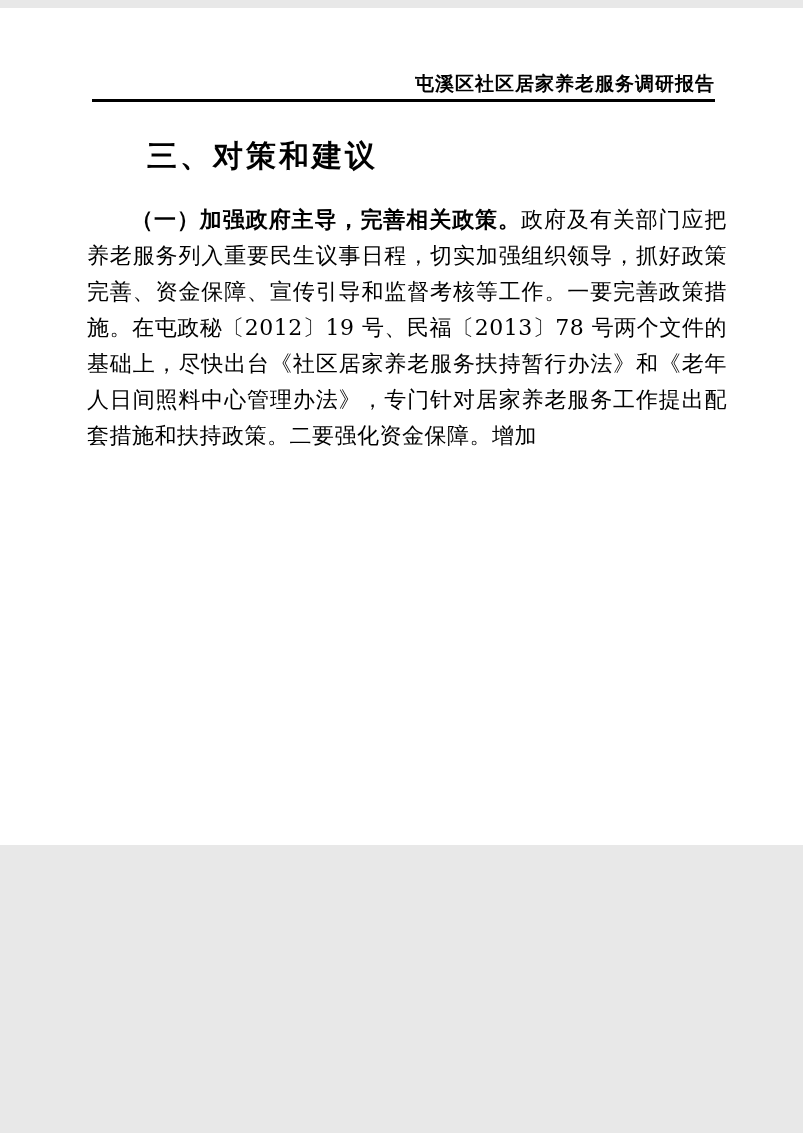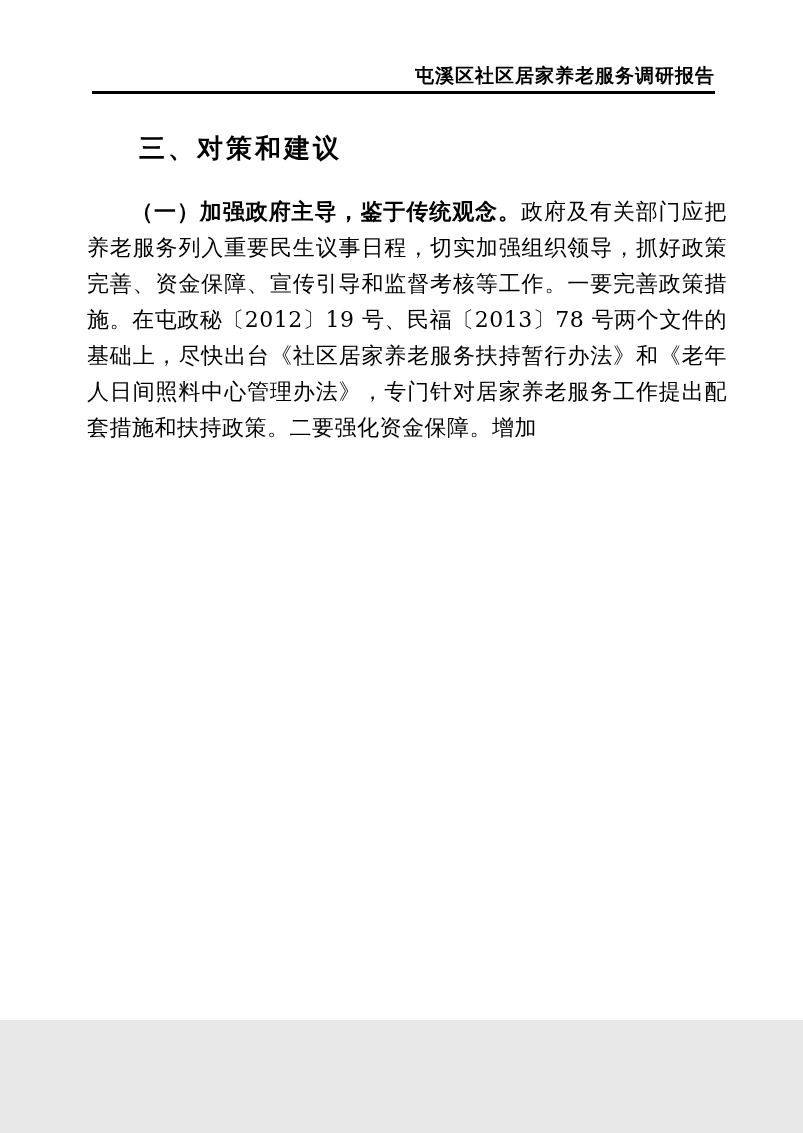--- a/index.html
+++ b/index.html
@@ -3,22 +3,22 @@
 <meta charset="utf-8">
 <style>
   html, body {
     margin: 0;
     padding: 0;
     background: #e8e8e8;
   }
   .page {
     position: relative;
     width: 803px;
-    height: 1020px;
-    margin: 0 auto;
+    height: 837px;
+    margin: 8px auto;
     background: #ffffff;
     color: #000000;
     font-family: "DejaVu Serif", serif;
     overflow: hidden;
   }
   .running-header {
     position: absolute;
     top: 62px;
     left: 92px;
     right: 88px;
@@ -55,21 +55,21 @@
   .doc-body p.indent {
     text-indent: 2em;
   }
   .doc-body b {
     font-family: "DejaVu Sans", sans-serif;
     font-weight: bold;
   }
   .section-heading {
     font-family: "DejaVu Sans", sans-serif;
     font-weight: bold;
-    font-size: 26px;
+    font-size: 30px;
     text-indent: 2em;
     margin: 18px 0 28px 0;
     letter-spacing: 3px;
   }
   .page-number {
     position: absolute;
     top: 1036px;
     right: 86px;
     font-family: "DejaVu Serif", serif;
     font-weight: bold;
@@ -83,18 +83,18 @@
 <div class="page">
 
   <div class="running-header">
     <span>屯溪区社区居家养老服务调研报告</span>
   </div>
 
   <div class="header-rule"></div>
 
   <div class="doc-body">
       <div class="section-heading">三、对策和建议</div>
-      <p class="indent"><b>（一）加强政府主导，鉴于传统观念。</b><span>政府及有关部门应把养老服务列入重要民生议事日程，切实加强组织领导，抓好政策完善、资金保障、宣传引导和监督考核等工作。一要完善政策措施。在屯政秘〔2012〕19 号、民福〔2013〕78 号两个文件的基础上，尽快出台《社区居家养老服务扶持暂行办法》和《老年人日间照料中心管理办法》，专门针对居家养老服务工作提出配套措施和扶持政策。二要强化资金保障。增加</span></p>
+      <p class="indent"><b>（一）加强政府主导，完善相关政策。</b><span>政府及有关部门应把养老服务列入重要民生议事日程，切实加强组织领导，抓好政策完善、资金保障、宣传引导和监督考核等工作。一要完善政策措施。在屯政秘〔2012〕19 号、民福〔2013〕78 号两个文件的基础上，尽快出台《社区居家养老服务扶持暂行办法》和《老年人日间照料中心管理办法》，专门针对居家养老服务工作提出配套措施和扶持政策。二要强化资金保障。增加</span></p>
     </div>
 
   <div class="page-number">67</div>
 
 </div>
 
 </body></html>

